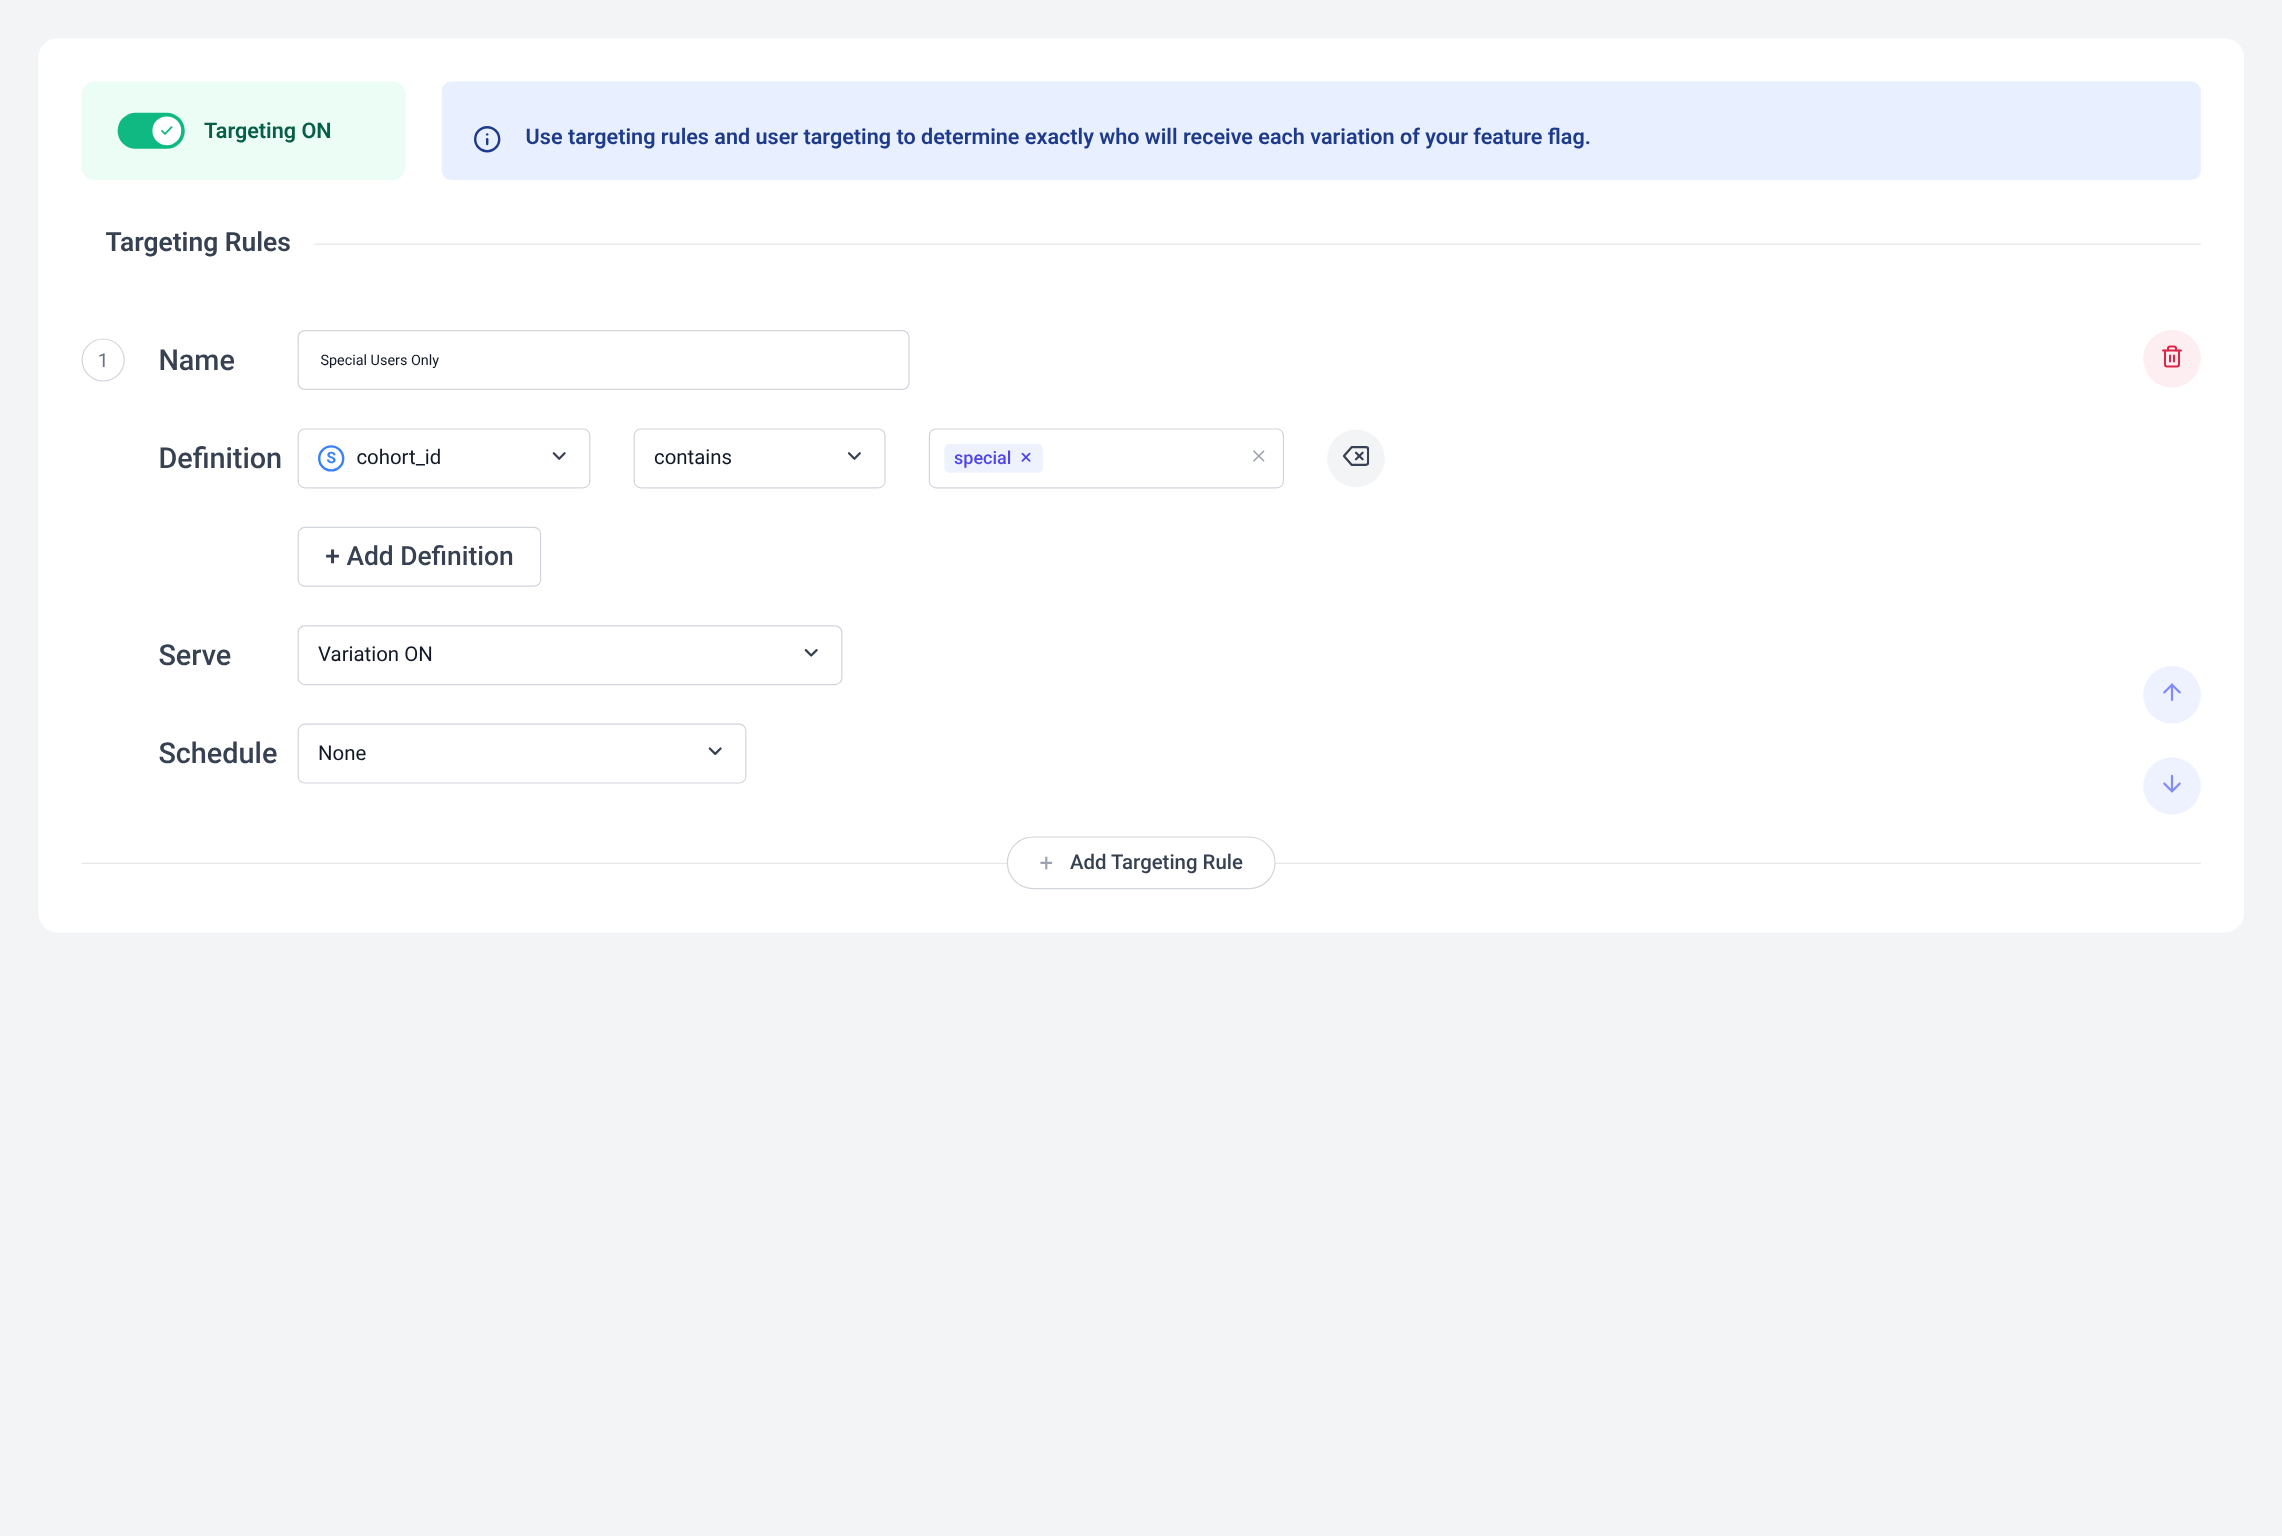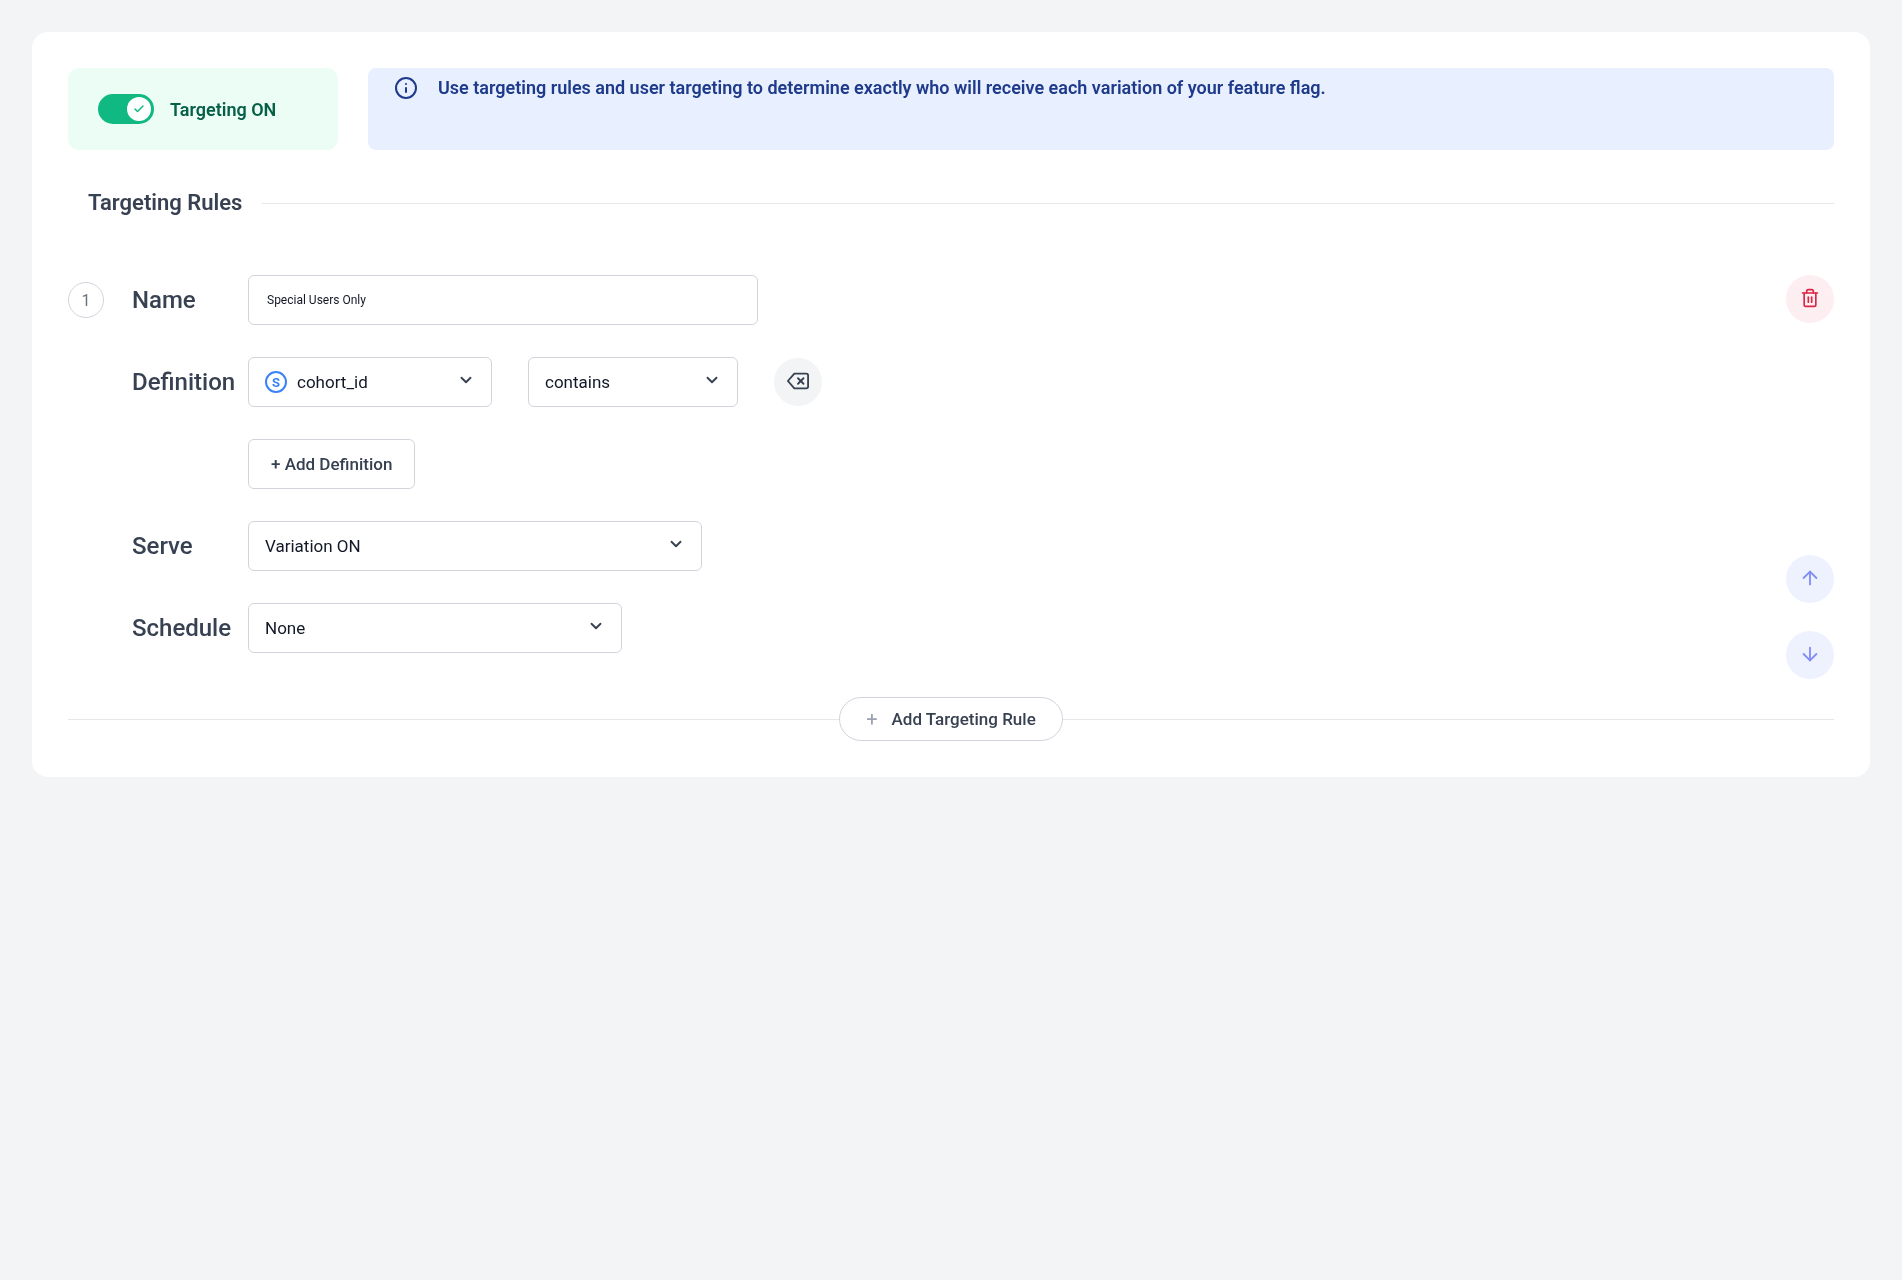--- a/index.html
+++ b/index.html
@@ -64,23 +64,23 @@
 
     .toggle-label {
       color: #065f46;
       font-weight: 600;
       font-size: 18px;
     }
 
     .info-banner {
       background: #e8efff;
       border-radius: 8px;
-      padding: 6px 26px;
-      display: flex;
-      align-items: flex-start;
+      padding: 22px 26px;
+      display: flex;
+      align-items: flex-end;
       gap: 20px;
       flex: 1;
     }
 
     .info-icon-wrapper {
       display: flex;
       align-items: center;
       padding-top: 2px;
       color: #1e3a8a;
     }
@@ -286,21 +286,21 @@
       flex-direction: column;
       gap: 28px;
     }
 
     .add-def-btn {
       border: 1px solid #d1d5db;
       border-radius: 6px;
       background: #ffffff;
       padding: 0 22px;
       height: 50px;
-      font-size: 17px;
+      font-size: 22px;
       color: #374151;
       cursor: pointer;
       font-weight: 500;
     }
 
     .bottom-rule {
       position: relative;
       text-align: center;
       margin-top: 44px;
     }
@@ -432,20 +432,37 @@
 
         <div class="select-box" style="width:210px;">
           <span>contains</span>
           <span class="chevron-icon">
             <svg width="18" height="18" viewBox="0 0 24 24" fill="none" stroke="currentColor" stroke-width="2.5" stroke-linecap="round" stroke-linejoin="round">
                 <polyline points="6 9 12 15 18 9"></polyline>
               </svg>
           </span>
         </div>
 
+        <div class="tag-input">
+          <span class="tag-chip">
+            <span>special</span>
+            <span class="tag-chip-x">
+              <svg width="12" height="12" viewBox="0 0 24 24" fill="none" stroke="currentColor" stroke-width="3" stroke-linecap="round" stroke-linejoin="round">
+                  <line x1="18" y1="6" x2="6" y2="18"></line>
+                  <line x1="6" y1="6" x2="18" y2="18"></line>
+                </svg>
+            </span>
+          </span>
+          <span class="tag-clear">
+            <svg width="16" height="16" viewBox="0 0 24 24" fill="none" stroke="currentColor" stroke-width="2" stroke-linecap="round" stroke-linejoin="round">
+                <line x1="18" y1="6" x2="6" y2="18"></line>
+                <line x1="6" y1="6" x2="18" y2="18"></line>
+              </svg>
+          </span>
+        </div>
 
         <button class="icon-btn icon-btn-gray">
           <span>
             <svg width="22" height="22" viewBox="0 0 24 24" fill="none" stroke="currentColor" stroke-width="2" stroke-linecap="round" stroke-linejoin="round">
                 <path d="M21 4H8l-7 8 7 8h13a2 2 0 0 0 2-2V6a2 2 0 0 0-2-2z"></path>
                 <line x1="18" y1="9" x2="12" y2="15"></line>
                 <line x1="12" y1="9" x2="18" y2="15"></line>
               </svg>
           </span>
         </button>

